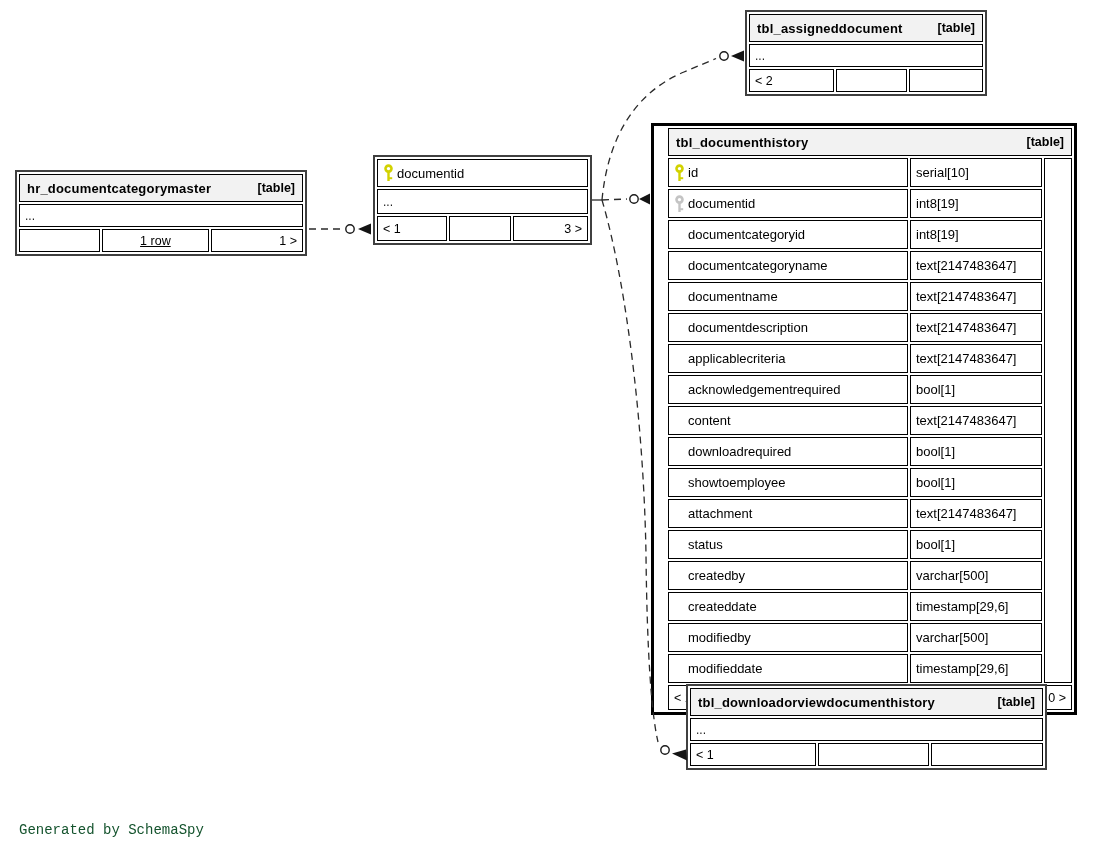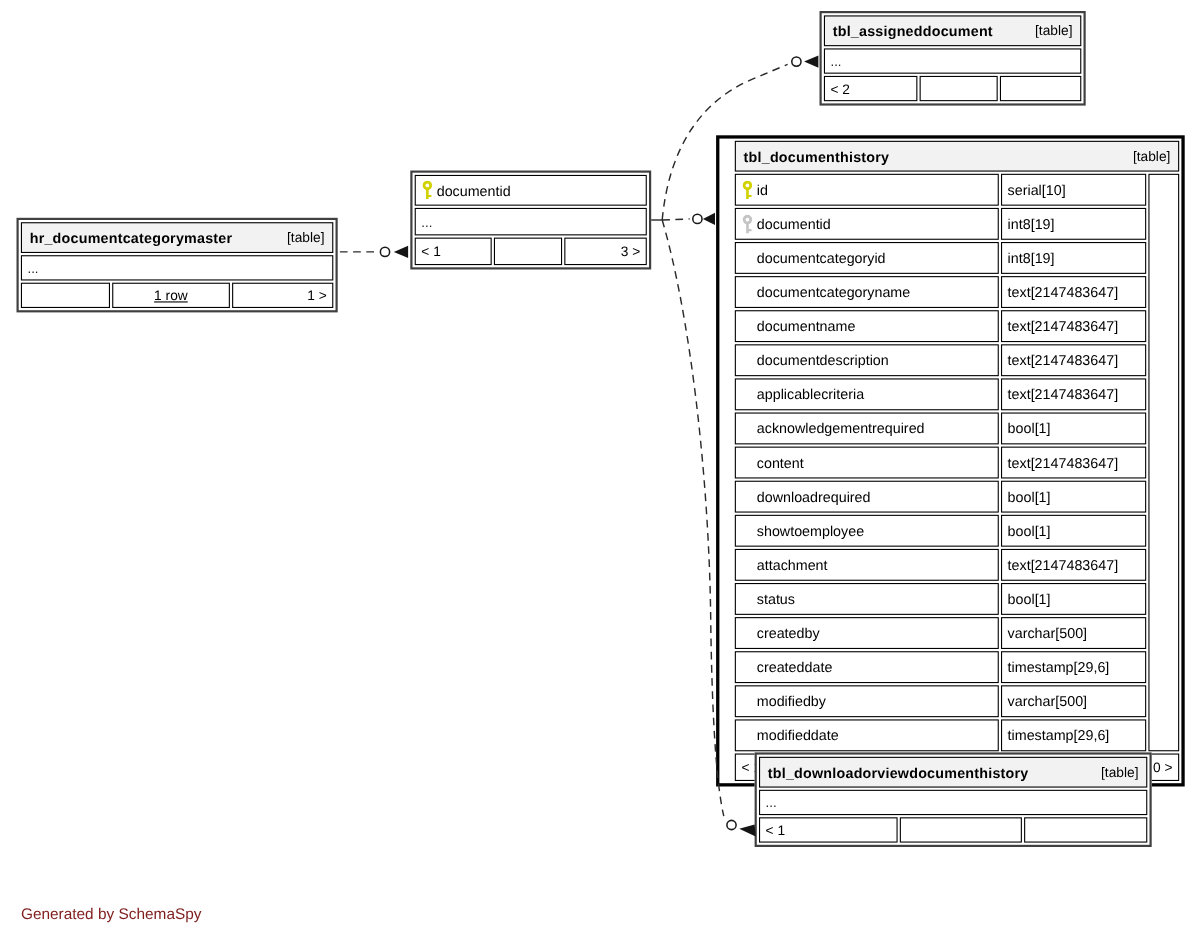--- a/index.html
+++ b/index.html
@@ -11,34 +11,34 @@
   .tbl.major{border:3px solid #000000;}
   .tbl table{border-collapse:separate;border-spacing:2px;width:100%;table-layout:fixed;}
   .tbl table.ft{margin-top:-2px;}
   .tbl td{
     border:1px solid #000000;background:#ffffff;padding:0 5px;
     font-size:13px;color:#000000;white-space:nowrap;overflow:hidden;vertical-align:middle;
   }
   .tbl td.hdr{background:#f2f2f2;height:26px;padding:0 7px;}
   .hrow{display:flex;justify-content:space-between;align-items:center;}
   .tname{font-weight:bold;font-size:13px;letter-spacing:0.2px;}
-  .badge{font-weight:normal;font-size:12.5px;}
+  .badge{font-weight:bold;font-size:12.5px;}
   td.cn{height:27px;}
   td.row1{height:26px;}
   td.more{height:23px;font-size:12px;color:#1a1a1a;}
   td.more-sm{height:21px;font-size:12px;color:#1a1a1a;}
   td.fcell{height:23px;font-size:12.5px;}
   td.fcell-sm{height:21px;font-size:12.5px;}
   .al{text-align:left;} .ac{text-align:center;text-decoration:underline;} .ar{text-align:right;}
   .namewrap{display:flex;align-items:center;gap:3px;}
   .kslot{display:inline-block;width:11px;height:18px;flex:0 0 11px;}
   .kslot svg{display:block;}
   .conn{position:absolute;left:0;top:0;pointer-events:none;}
   .note{
-    position:absolute;left:19px;top:822px;font-size:14px;color:#7f1d1d;
+    position:absolute;left:19px;top:822px;font-size:14px;color:#14532d;font-family:Liberation Mono, monospace;
   }
 </style>
 </head>
 <body>
 
 <div class="canvas">
 
   <div class="tbl" style="left:745px;top:10px;width:242px;">
     <table>
       <tbody>
@@ -64,21 +64,21 @@
       <tbody>
           <tr>
         <td class="fcell-sm al">&lt; 2</td>
         <td class="fcell-sm ac"></td>
         <td class="fcell-sm ar"></td>
       </tr>
     </tbody>
       </table>
   </div>
 
-  <div class="tbl" style="left:15px;top:198px;width:292px;">
+  <div class="tbl" style="left:15px;top:170px;width:292px;">
     <table>
       <tbody>
           <tr>
             <td class="hdr" colspan="3">
         <div class="hrow">
           <span class="tname">hr_documentcategorymaster</span>
           <span class="badge">[table]</span>
         </div>
       </td>
           </tr>

